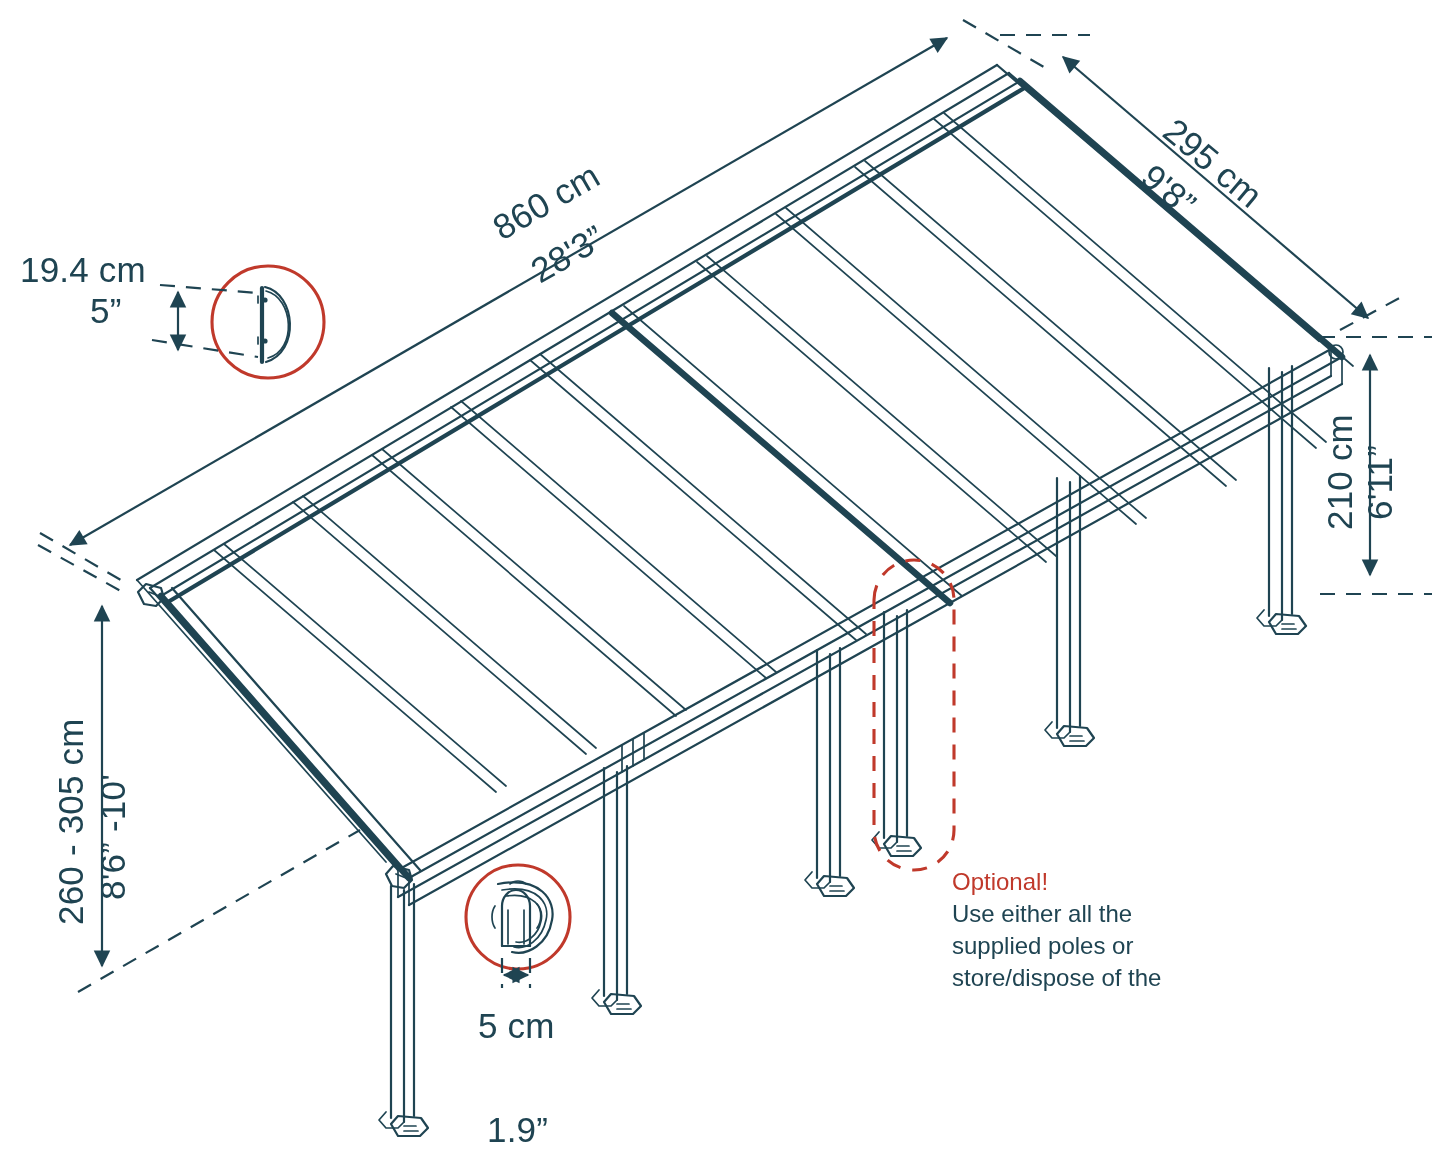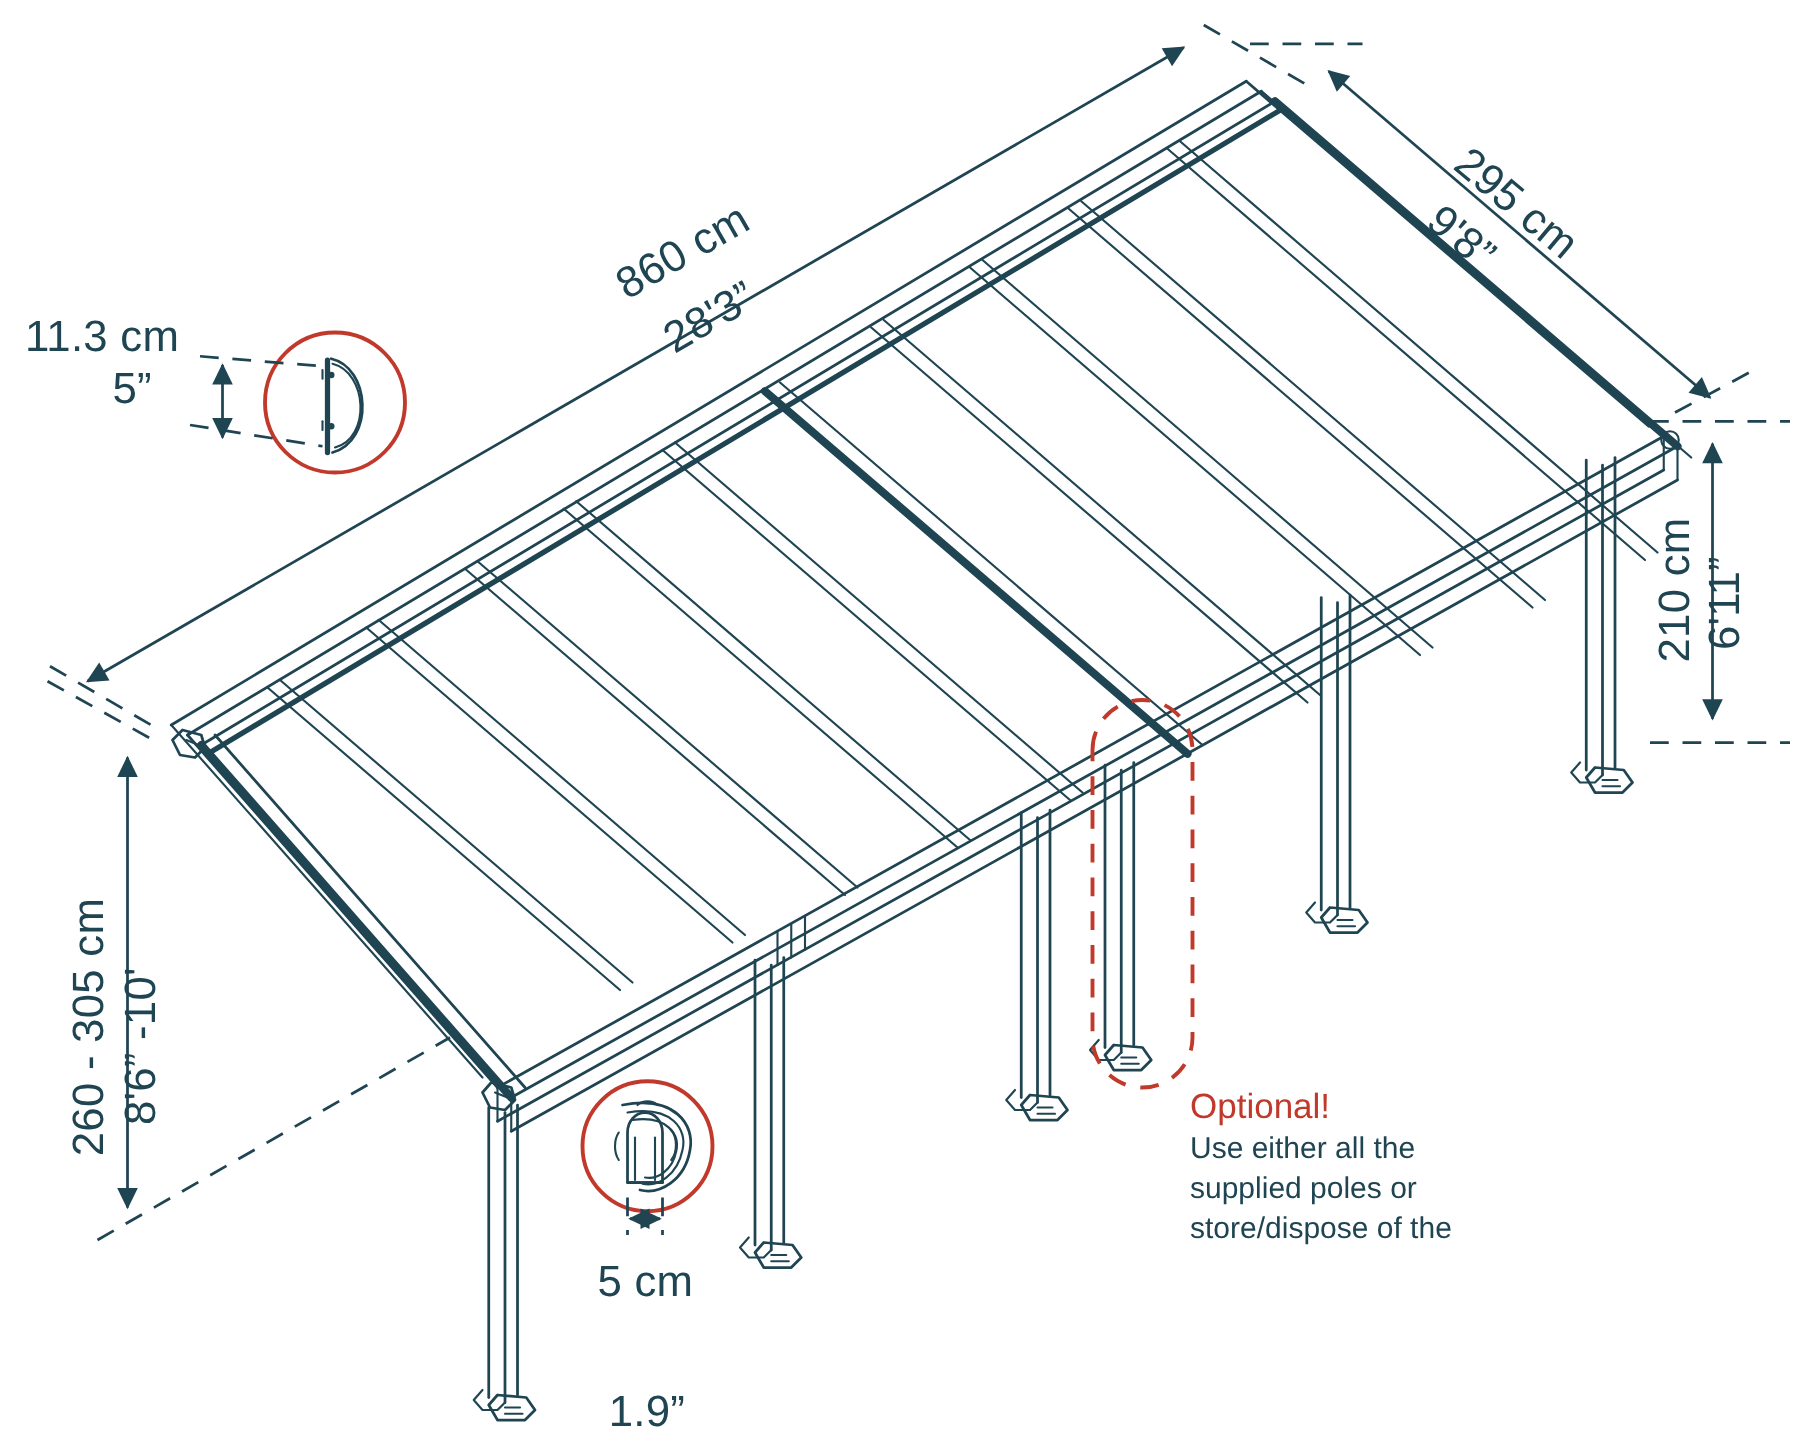--- a/index.html
+++ b/index.html
@@ -4,21 +4,21 @@
 <style>
   html,body{margin:0;padding:0;background:#ffffff;}
   body{width:1440px;height:1152px;position:relative;overflow:hidden;
        font-family:"Liberation Sans",sans-serif;}
   .stage{position:absolute;inset:0;width:1440px;height:1152px;}
   svg.diagram{position:absolute;left:0;top:0;width:1440px;height:1152px;}
   .lbl{position:absolute;color:#1f4452;white-space:nowrap;line-height:1.02;}
   .dim-main{font-size:35px;letter-spacing:.2px;}
   .dim-sub{font-size:35px;letter-spacing:.2px;}
   .note-block{position:absolute;left:952px;top:866px;width:300px;}
-  .note-head{font-size:28px;color:#c0392b;line-height:1.33;}
+  .note-head{font-size:24px;color:#c0392b;line-height:1.33;}
   .note-body{font-size:24px;color:#1f4452;line-height:1.33;}
 </style>
 </head>
 <body>
 
 <div class="stage">
 
   <svg class="diagram" viewBox="0 0 1440 1152">
     <defs>
       <style>
@@ -252,21 +252,21 @@
 
   <div class="lbl dim-main" style="left:1180px; top:112px; transform:rotate(40deg); transform-origin:left top;">295 cm</div>
   <div class="lbl dim-sub" style="left:1158px; top:158px; transform:rotate(40deg); transform-origin:left top;">9'8”</div>
 
   <div class="lbl dim-main" style="left:1322px; top:530px; transform:rotate(-90deg); transform-origin:left top;">210 cm</div>
   <div class="lbl dim-sub" style="left:1362px; top:520px; transform:rotate(-90deg); transform-origin:left top;">6'11”</div>
 
   <div class="lbl dim-main" style="left:53px; top:925px; transform:rotate(-90deg); transform-origin:left top;">260 - 305 cm</div>
   <div class="lbl dim-sub" style="left:95px; top:900px; transform:rotate(-90deg); transform-origin:left top;">8'6” -10'</div>
 
-  <div class="lbl dim-main" style="left:20px; top:252px;">11.3 cm</div>
+  <div class="lbl dim-main" style="left:20px; top:252px;">19.4 cm</div>
   <div class="lbl dim-sub" style="left:90px; top:293px;">5”</div>
 
   <div class="lbl dim-main" style="left:478px; top:1008px;">5 cm</div>
   <div class="lbl dim-sub" style="left:487px; top:1112px;">1.9”</div>
 
   <div class="note-block">
     <div class="note-head">Optional!</div>
     <div class="note-body">Use either all the</div>
     <div class="note-body">supplied poles or</div>
     <div class="note-body">store/dispose of the</div>

